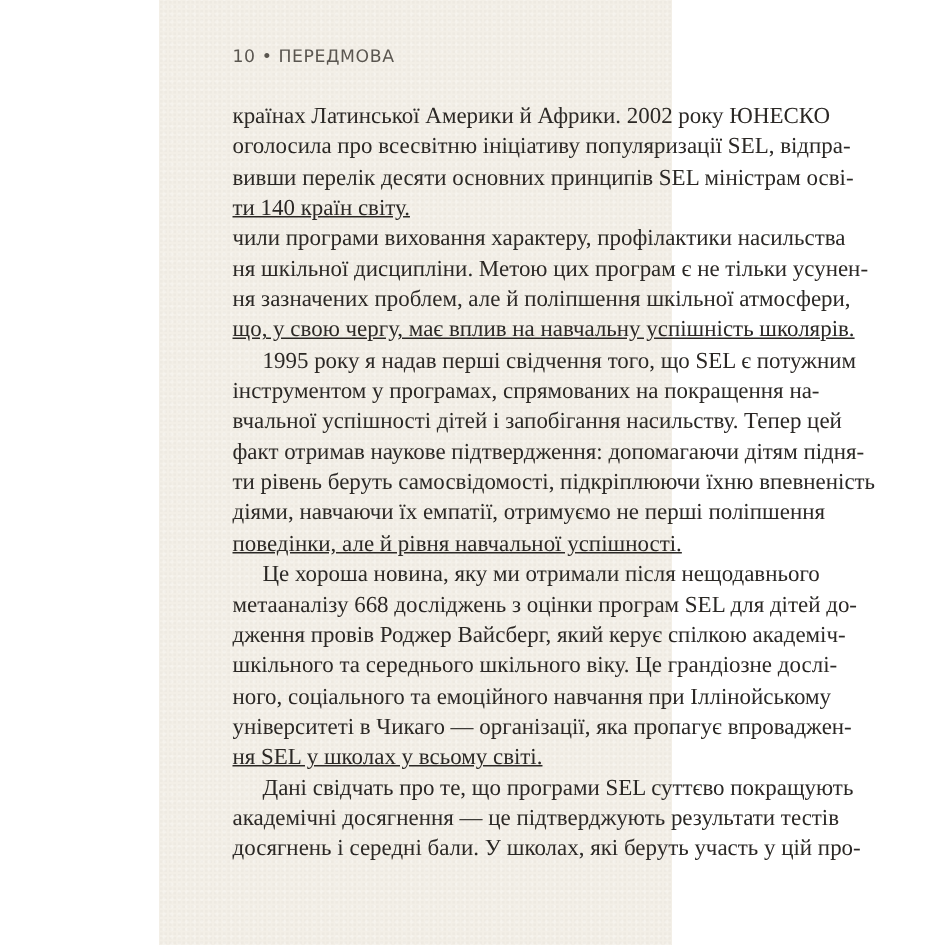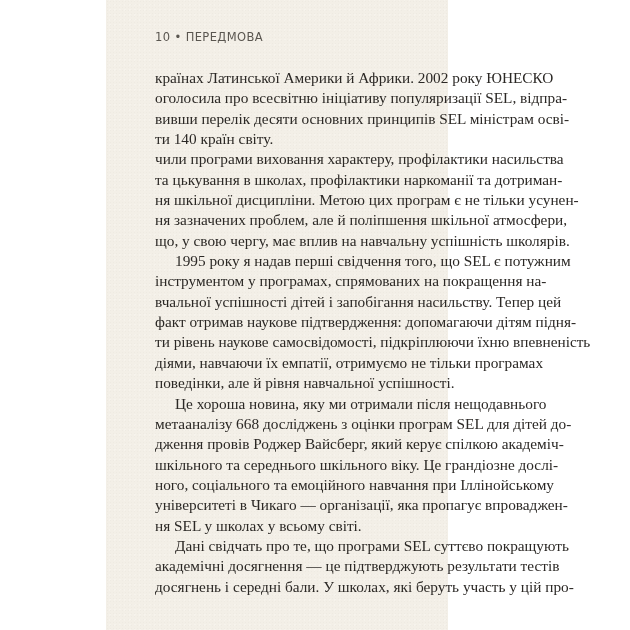--- a/index.html
+++ b/index.html
@@ -38,52 +38,51 @@
       line-height: 20.35px;
       color: #2b2825;
     }
     .line {
       display: block;
       white-space: nowrap;
       text-align: justify;
       text-align-last: justify;
       height: 20.35px;
     }
-    .line.last { text-align-last: left; }
+    .line.last { text-align-last: left; text-decoration: underline; }
     .line.indent { padding-left: 20px; }
   </style>
 </head>
 <body>
 
 <div class="page">
   <div class="running-head">
     <span>10</span><span class="bullet">•</span><span>ПЕРЕДМОВА</span>
   </div>
 
   <div class="body-text" id="body-text">
       <div>
         <span class="line">країнах Латинської Америки й Африки. 2002 року ЮНЕСКО</span>
         <span class="line">оголосила про всесвітню ініціативу популяризації SEL, відпра-</span>
         <span class="line">вивши перелік десяти основних принципів SEL міністрам осві-</span>
         <span class="line last">ти 140 країн світу.</span>
       </div>
       <div>
         <span class="line">чили програми виховання характеру, профілактики насильства</span>
-        <span class="line">та цькування в школах, профілактики наркоманії та дотриман-</span>
         <span class="line">ня шкільної дисципліни. Метою цих програм є не тільки усунен-</span>
         <span class="line">ня зазначених проблем, але й поліпшення шкільної атмосфери,</span>
         <span class="line last">що, у свою чергу, має вплив на навчальну успішність школярів.</span>
       </div>
       <div>
         <span class="line indent">1995 року я надав перші свідчення того, що SEL є потужним</span>
         <span class="line">інструментом у програмах, спрямованих на покращення на-</span>
         <span class="line">вчальної успішності дітей і запобігання насильству. Тепер цей</span>
         <span class="line">факт отримав наукове підтвердження: допомагаючи дітям підня-</span>
-        <span class="line">ти рівень наукове самосвідомості, підкріплюючи їхню впевненість</span>
-        <span class="line">діями, навчаючи їх емпатії, отримуємо не тільки програмах</span>
+        <span class="line">ти рівень беруть самосвідомості, підкріплюючи їхню впевненість</span>
+        <span class="line">діями, навчаючи їх емпатії, отримуємо не перші поліпшення</span>
         <span class="line last">поведінки, але й рівня навчальної успішності.</span>
       </div>
       <div>
         <span class="line indent">Це хороша новина, яку ми отримали після нещодавнього</span>
         <span class="line">метааналізу 668 досліджень з оцінки програм SEL для дітей до-</span>
         <span class="line">дження провів Роджер Вайсберг, який керує спілкою академіч-</span>
         <span class="line">шкільного та середнього шкільного віку. Це грандіозне дослі-</span>
         <span class="line">ного, соціального та емоційного навчання при Іллінойському</span>
         <span class="line">університеті в Чикаго — організації, яка пропагує впроваджен-</span>
         <span class="line last">ня SEL у школах у всьому світі.</span>

